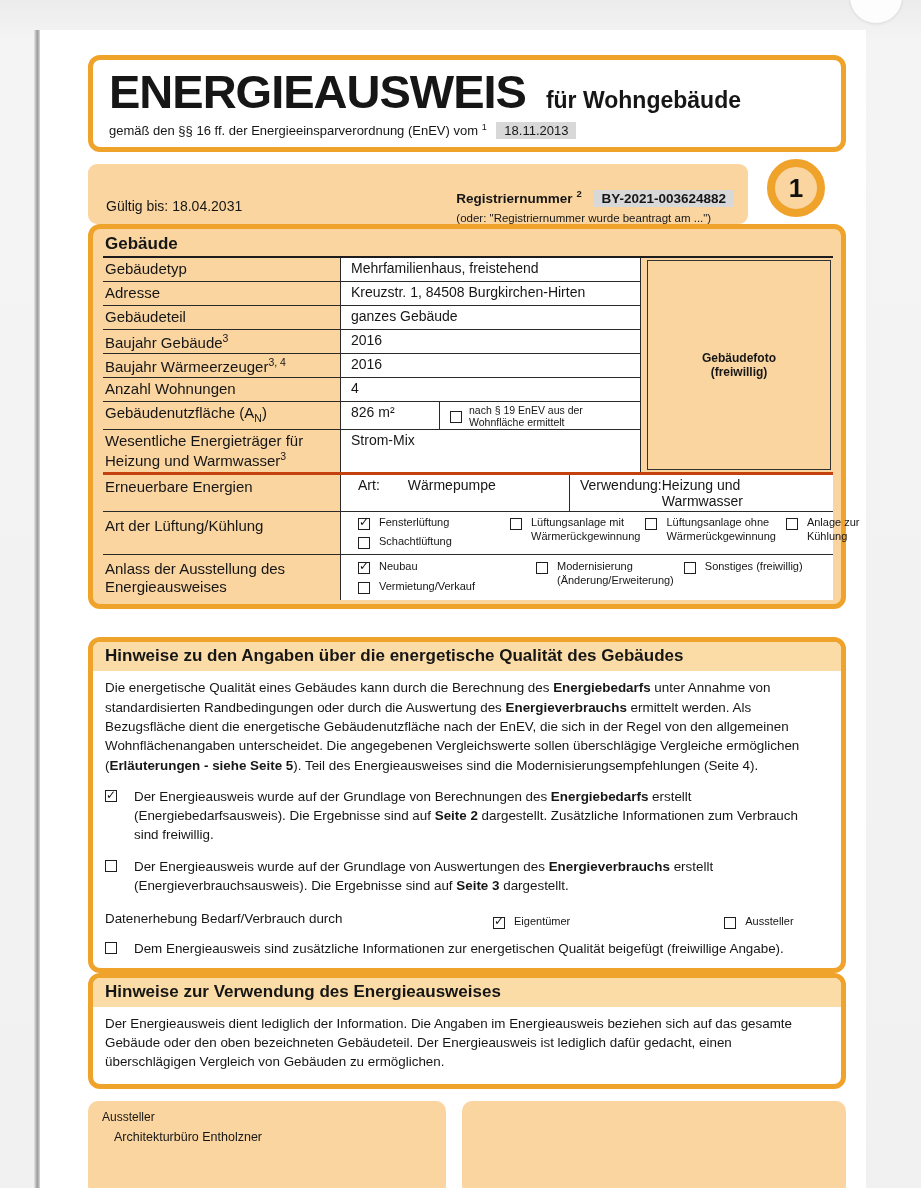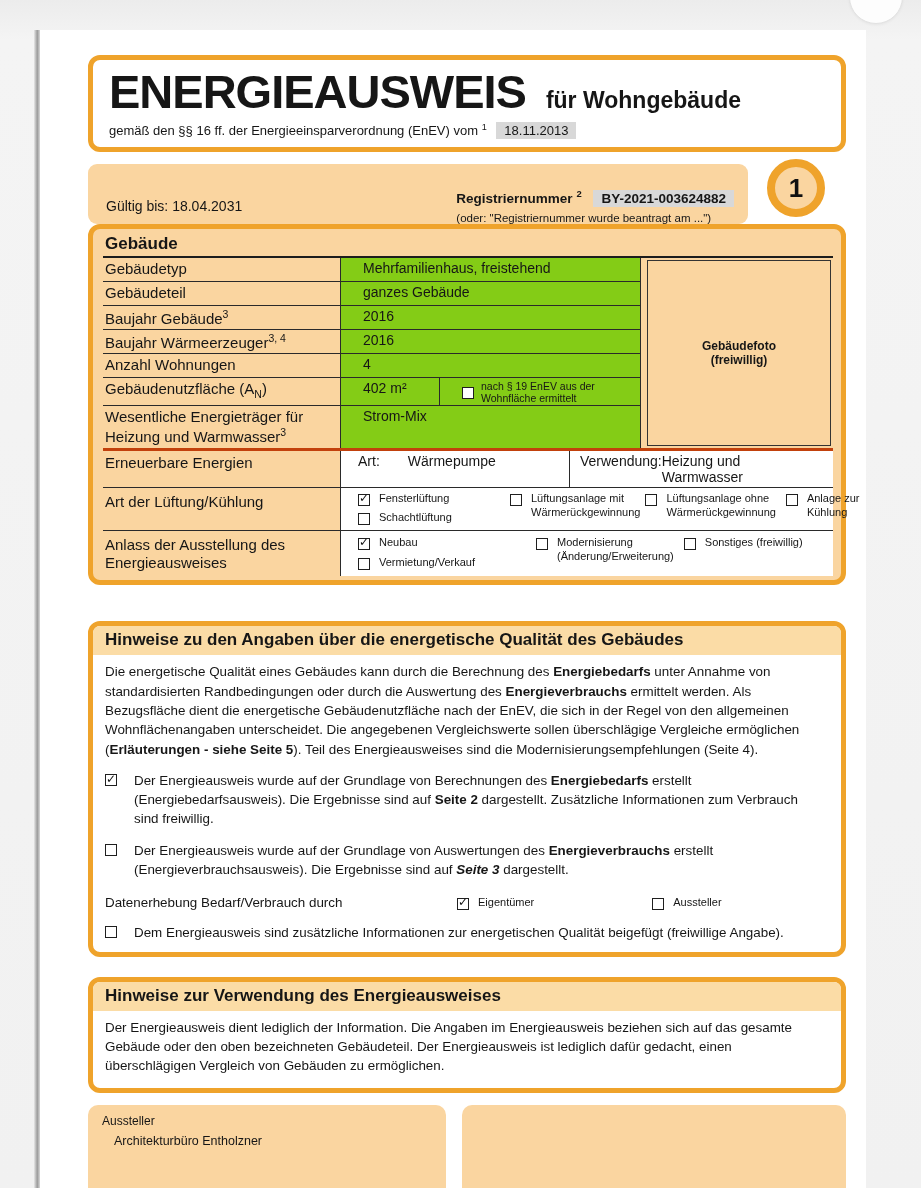--- a/index.html
+++ b/index.html
@@ -55,22 +55,22 @@
   .section{
     margin-top:0;border:5px solid var(--orange);border-radius:12px;box-sizing:border-box;
   }
   .building{background:var(--peach);padding:2px 8px 4px 10px;}
   .b-title{font-size:17px;font-weight:bold;padding:3px 2px 2px 2px;border-bottom:2px solid #1c1c1c;}
   .gb-top{display:flex;align-items:stretch;}
   .gb-rows{flex:1;min-width:0;}
   .gb-row{display:flex;align-items:stretch;border-bottom:1px solid #2a2a2a;min-height:23px;}
   .gb-label{width:237px;flex:none;padding:2px 4px 1px 2px;font-size:15px;box-sizing:border-box;}
   .gb-val{
-    flex:1;background:#84cc16;border-left:1px solid #2a2a2a;border-right:1px solid #2a2a2a;
-    padding:2px 10px 1px 22px;font-size:14px;box-sizing:border-box;
+    flex:1;background:#ffffff;border-left:1px solid #2a2a2a;border-right:1px solid #2a2a2a;
+    padding:2px 10px 1px 10px;font-size:14px;box-sizing:border-box;
   }
   .gb-val.small{flex:none;width:100px;border-right:1px solid #2a2a2a;}
   .gb-val.optcell{display:flex;align-items:center;gap:7px;font-size:10.5px;border-left:none;}
   .gb-photo{
     width:182px;flex:none;margin:2px 2px 2px 6px;border:1px solid #333;background:var(--peach);
     display:flex;flex-direction:column;align-items:center;justify-content:center;
     font-size:12px;font-weight:bold;text-align:center;
   }
   .full-row{display:flex;align-items:stretch;border-bottom:1px solid #2a2a2a;}
   .full-row:last-child{border-bottom:none;}
@@ -95,26 +95,26 @@
   .reason-c3{width:158px;flex:none;}
   .thick-top{border-top:3px solid #c2410c;}
   .lbl2{line-height:1.2;}
 
   
   .notes{background:#fff;overflow:hidden;}
   .notes-title{
     background:var(--peach2);font-size:17px;font-weight:bold;padding:4px 12px 5px 12px;
   }
   .notes-body{padding:7px 26px 10px 12px;font-size:13.4px;line-height:1.44;}
-  .notes1{margin-top:36px;}
-  .notes2{margin-top:20px;}
+  .notes1{margin-top:28px;}
+  .notes2{}
   .note-item{display:flex;gap:17px;margin-top:12px;}
   .note-item .cb{margin-top:3px;}
   .note-text{flex:1;}
-  .dc-row{display:flex;margin-top:14px;align-items:center;}
+  .dc-row{display:flex;margin-top:14px;align-items:flex-end;gap:36px;}
   .dc-label{width:352px;flex:none;font-size:13.4px;}
   .dc-opt2{margin-left:118px;}
 
   
   .issuer-row{display:flex;gap:16px;margin-top:12px;}
   .issuer-box{
     background:var(--peach);border-radius:10px;box-sizing:border-box;min-height:94px;
   }
   .issuer-left{width:358px;flex:none;padding:9px 14px;}
   .issuer-label{font-size:12px;}
@@ -162,38 +162,42 @@
     <div class="section building">
       <div class="b-title">Gebäude</div>
 
       <div class="gb-top">
         <div class="gb-rows">
           <div class="gb-row">
             <div class="gb-label">Gebäudetyp</div>
             <div class="gb-val">Mehrfamilienhaus, freistehend</div>
           </div>
           <div class="gb-row">
+            <div class="gb-label">Adresse</div>
+            <div class="gb-val">Kreuzstr. 1, 84508 Burgkirchen-Hirten</div>
+          </div>
+          <div class="gb-row">
             <div class="gb-label">Gebäudeteil</div>
             <div class="gb-val">ganzes Gebäude</div>
           </div>
           <div class="gb-row">
             <div class="gb-label"><span>Baujahr Gebäude</span><sup>3</sup></div>
             <div class="gb-val">2016</div>
           </div>
           <div class="gb-row">
             <div class="gb-label"><span>Baujahr Wärmeerzeuger</span><sup>3, 4</sup></div>
             <div class="gb-val">2016</div>
           </div>
           <div class="gb-row">
             <div class="gb-label">Anzahl Wohnungen</div>
             <div class="gb-val">4</div>
           </div>
           <div class="gb-row">
             <div class="gb-label"><span>Gebäudenutzfläche (A</span><sub style="font-size:70%;">N</sub><span>)</span></div>
-            <div class="gb-val small">402 m²</div>
+            <div class="gb-val small">826 m²</div>
             <div class="gb-val optcell">
               <span class="cb"></span>
               <span>nach § 19 EnEV aus der Wohnfläche ermittelt</span>
             </div>
           </div>
           <div class="gb-row" style="border-bottom:none;min-height:42px;">
             <div class="gb-label lbl2"><span>Wesentliche Energieträger für Heizung und Warmwasser</span><sup>3</sup></div>
             <div class="gb-val">Strom-Mix</div>
           </div>
         </div>
@@ -290,21 +294,21 @@
       <div class="notes-body">
         <div><span>Die energetische Qualität eines Gebäudes kann durch die Berechnung des </span><span style="font-weight: bold;">Energiebedarfs</span><span> unter Annahme von standardisierten Randbedingungen oder durch die Auswertung des </span><span style="font-weight: bold;">Energieverbrauchs</span><span> ermittelt werden. Als Bezugsfläche dient die energetische Gebäudenutzfläche nach der EnEV, die sich in der Regel von den allgemeinen Wohnflächenangaben unterscheidet. Die angegebenen Vergleichswerte sollen überschlägige Vergleiche ermöglichen (</span><span style="font-weight: bold;">Erläuterungen - siehe Seite 5</span><span>). Teil des Energieausweises sind die Modernisierungsempfehlungen (Seite 4).</span></div>
 
         <div class="note-item">
           <span class="cb on"></span>
           <span class="note-text"><span>Der Energieausweis wurde auf der Grundlage von Berechnungen des </span><span style="font-weight: bold;">Energiebedarfs</span><span> erstellt (Energiebedarfsausweis). Die Ergebnisse sind auf </span><span style="font-weight: bold;">Seite 2</span><span> dargestellt. Zusätzliche Informationen zum Verbrauch sind freiwillig.</span></span>
         </div>
 
         <div class="note-item">
           <span class="cb"></span>
-          <span class="note-text"><span>Der Energieausweis wurde auf der Grundlage von Auswertungen des </span><span style="font-weight: bold;">Energieverbrauchs</span><span> erstellt (Energieverbrauchsausweis). Die Ergebnisse sind auf </span><span style="font-weight: bold; font-style: italic;">Seite 3</span><span> dargestellt.</span></span>
+          <span class="note-text"><span>Der Energieausweis wurde auf der Grundlage von Auswertungen des </span><span style="font-weight: bold;">Energieverbrauchs</span><span> erstellt (Energieverbrauchsausweis). Die Ergebnisse sind auf </span><span style="font-weight: bold;">Seite 3</span><span> dargestellt.</span></span>
         </div>
 
         <div class="dc-row">
           <span class="dc-label">Datenerhebung Bedarf/Verbrauch durch</span>
           <span class="opt">
               <span class="cb on"></span>
               <span>Eigentümer</span>
             </span>
           <span class="opt dc-opt2">
               <span class="cb"></span>

